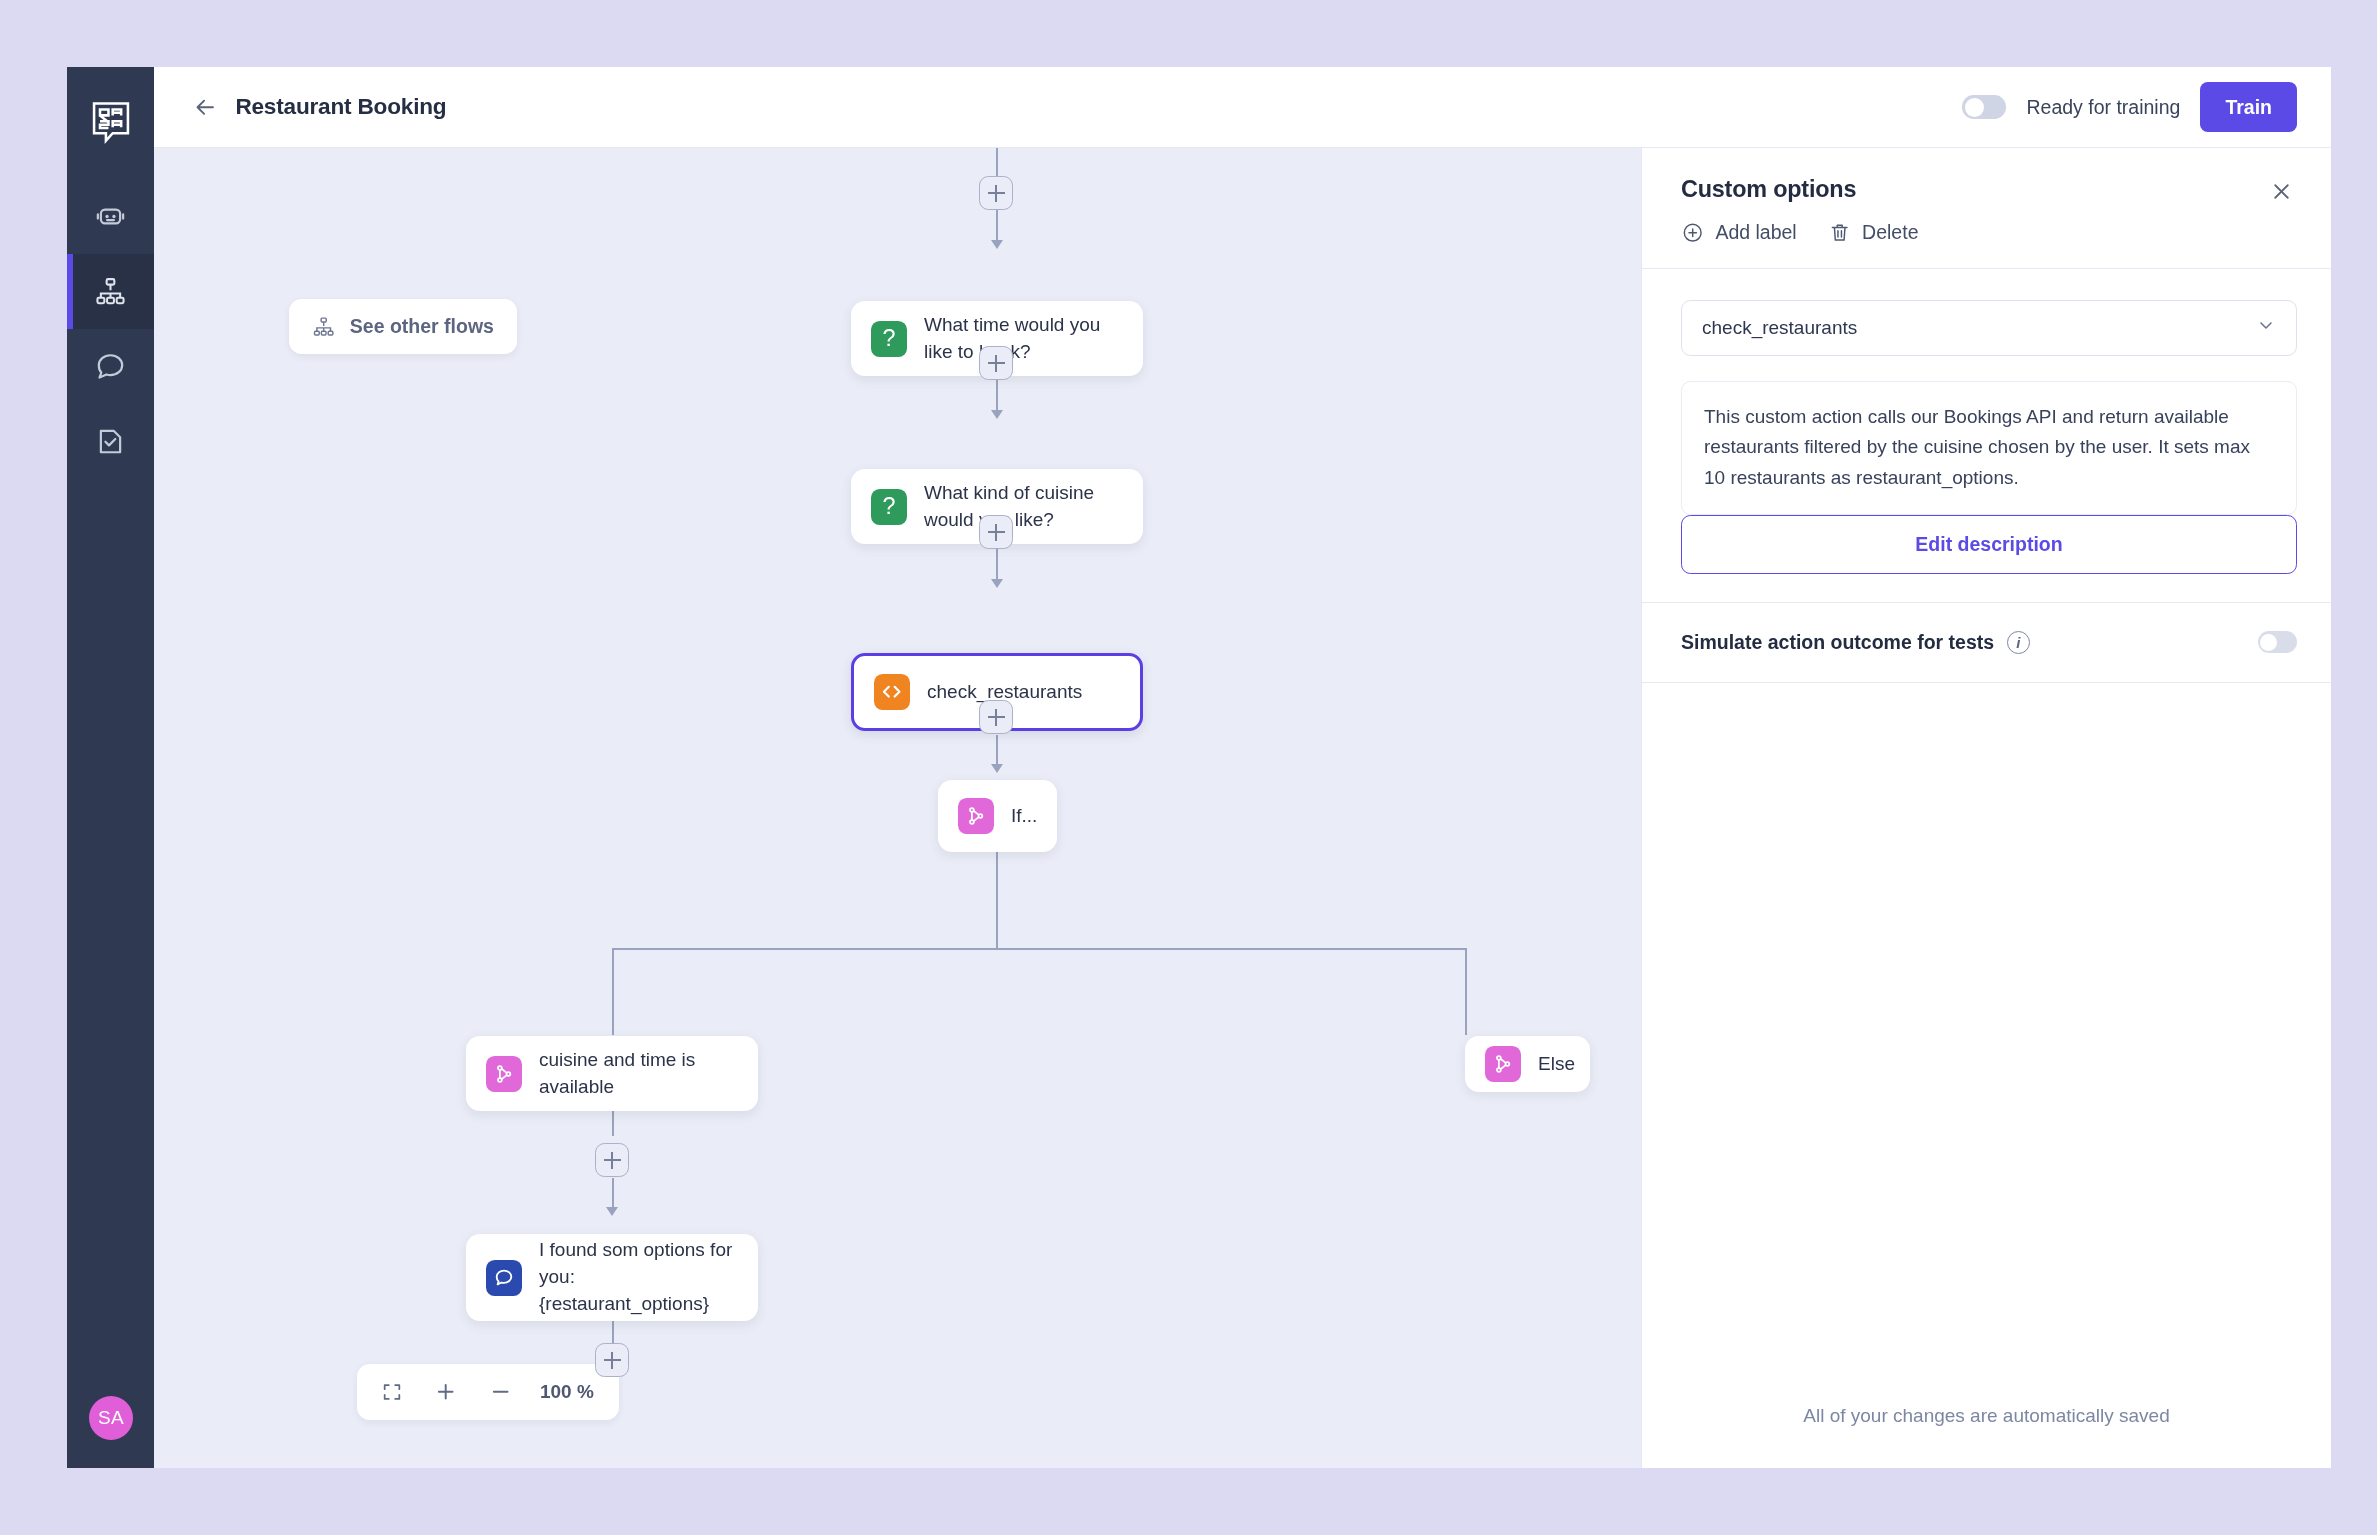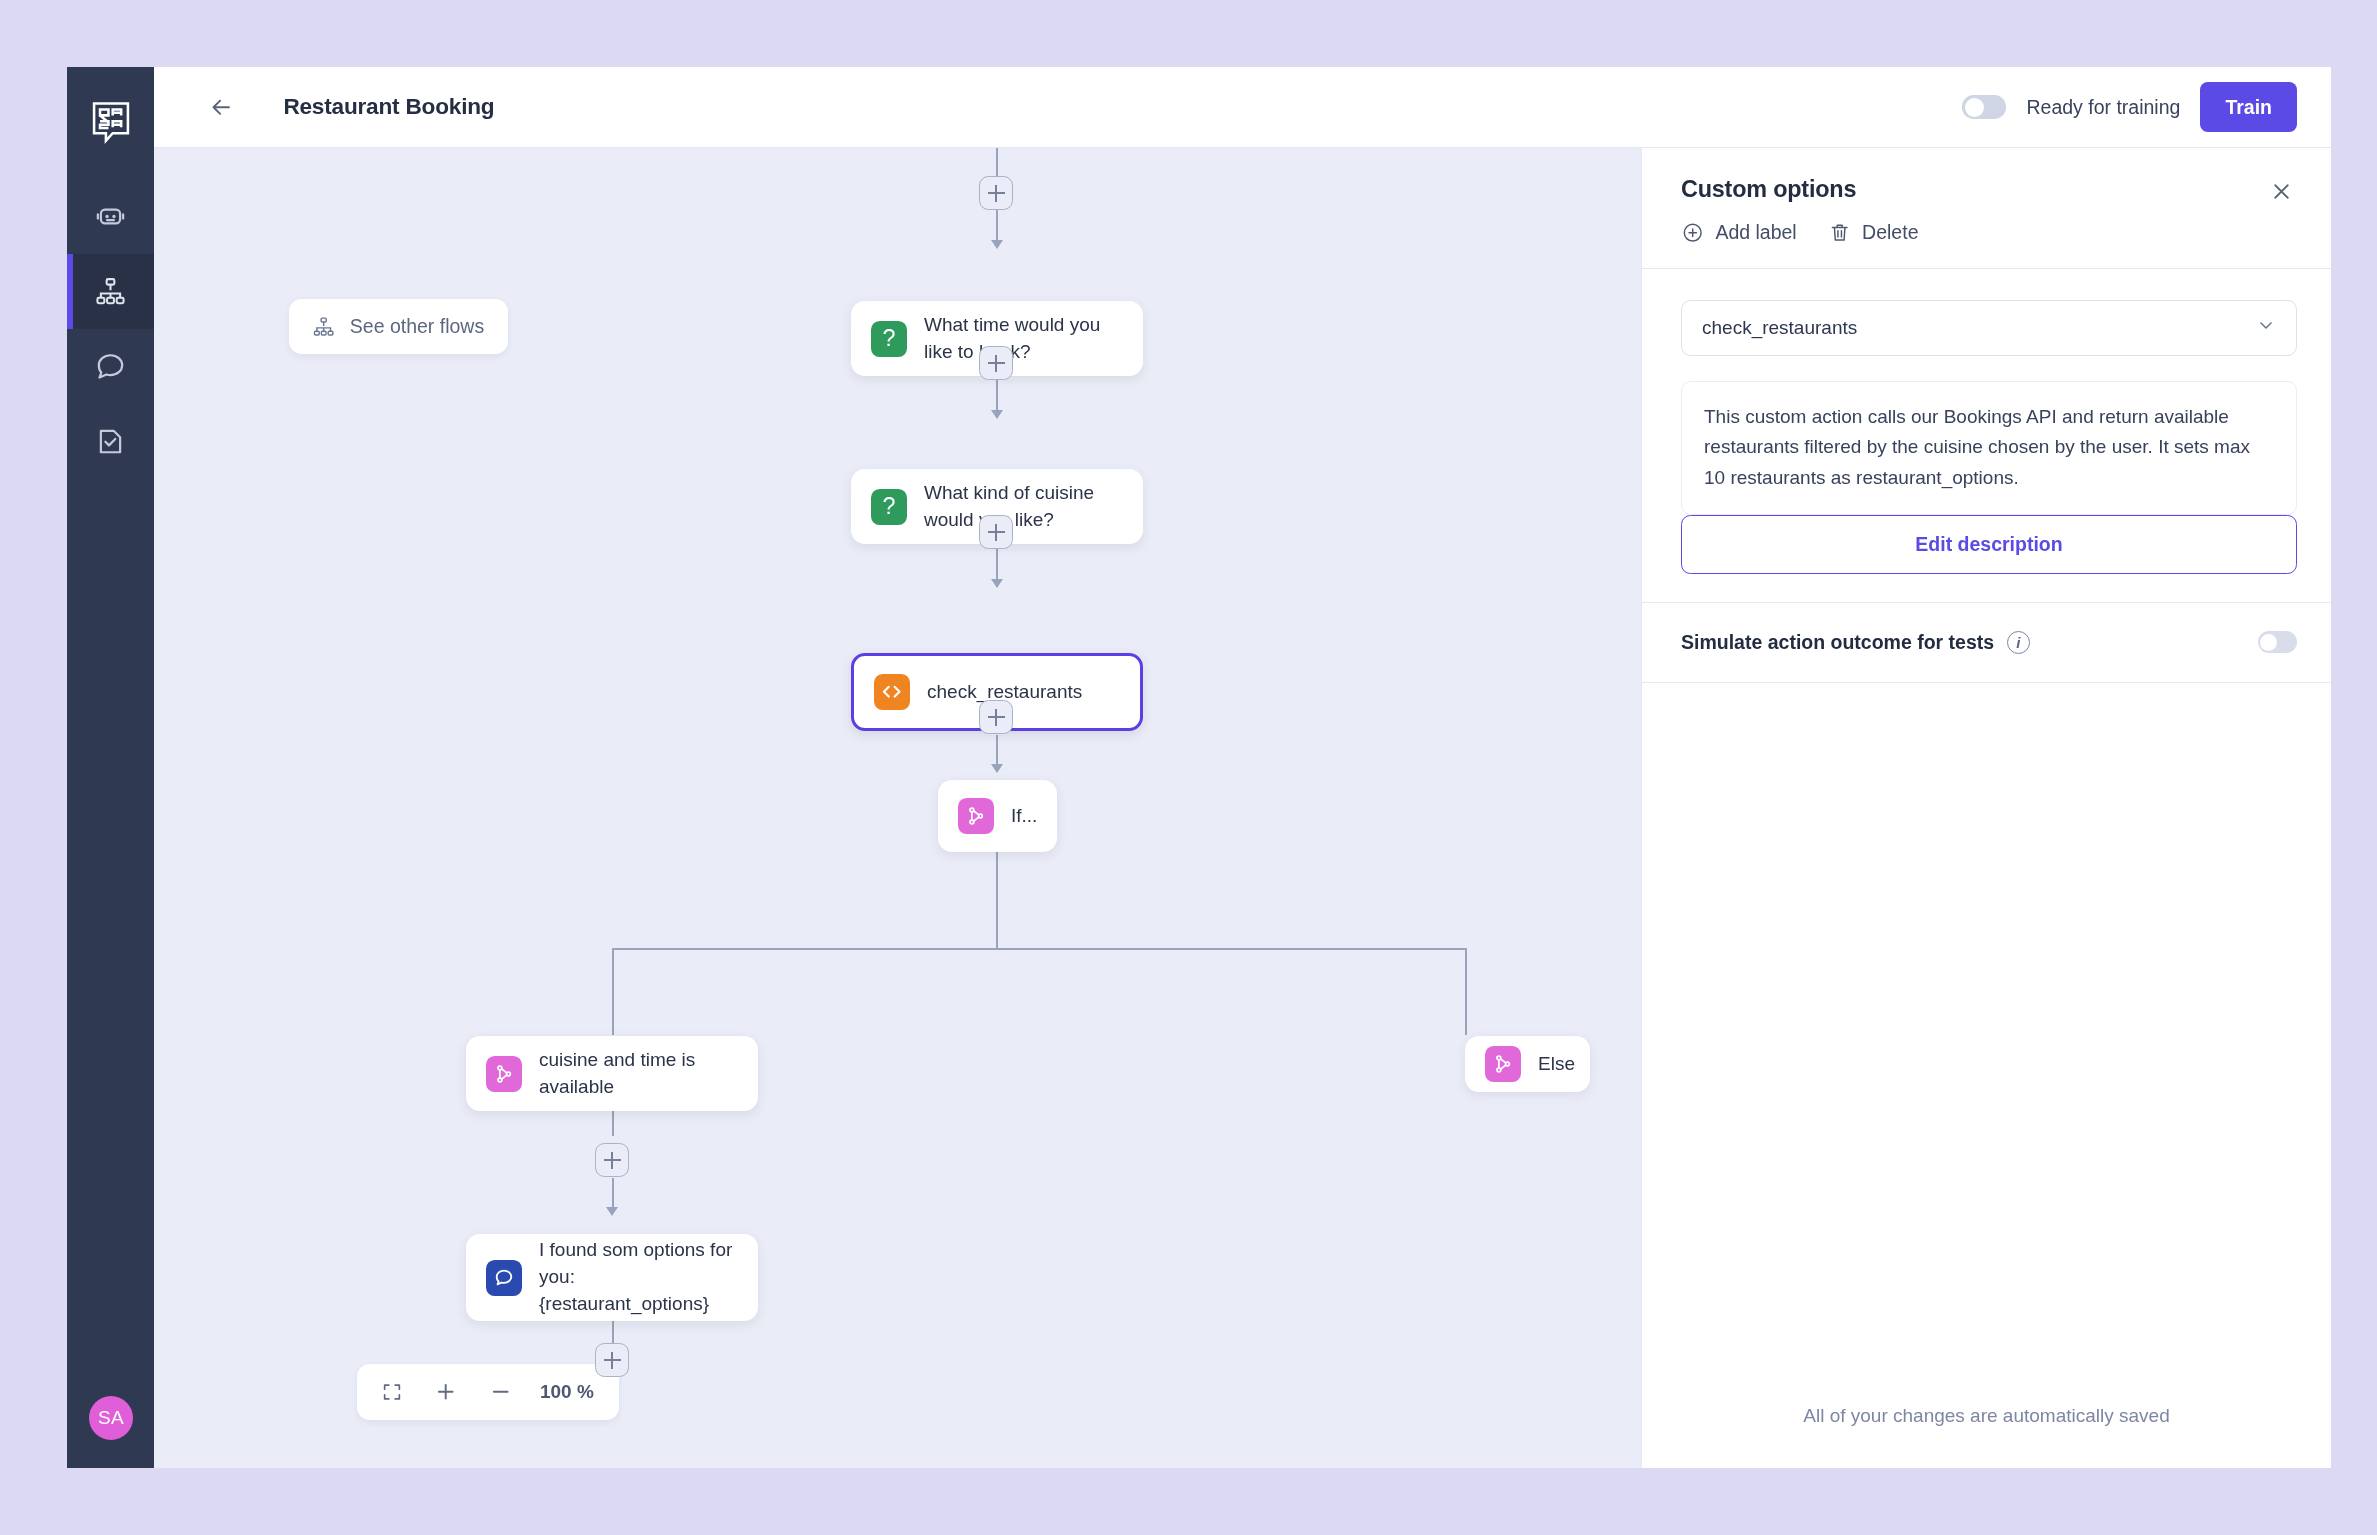--- a/index.html
+++ b/index.html
@@ -53,22 +53,21 @@
   }
 
   
   .main { flex: 1; display: flex; flex-direction: column; min-width: 0; }
 
   .topbar {
     height: 81px; flex: 0 0 81px;
     background: #fff;
     border-bottom: 0.8px solid #e7e9f2;
     display: flex; align-items: center;
-    padding: 0 34px 0 47px;
-    gap: 32px;
+    padding: 0 34px 0 31px;
   }
   .back-btn {
     width: 41px; height: 41px;
     display: flex; align-items: center; justify-content: center;
     cursor: pointer; color: #5b6379;
   }
   .flow-title {
     margin-left: 9.4px;
     font-size: 22.6px; font-weight: 700; color: #252e43;
     letter-spacing: -0.2px;
@@ -103,21 +102,21 @@
   }
   .see-flows {
     position: absolute; left: 135px; top: 151px;
     background: #fff; border-radius: 12.5px;
     padding: 15.6px 23.4px;
     display: flex; align-items: center; gap: 14px;
     box-shadow: 0 2.3px 7.8px rgba(50,60,90,.07);
     cursor: pointer;
   }
   .see-flows span {
-    font-size: 19.5px; font-weight: 400; color: #5c6680;
+    font-size: 19.5px; font-weight: 700; color: #5c6680;
   }
 
   .node {
     position: absolute;
     background: #fff;
     border-radius: 14px;
     box-shadow: 0 3.1px 11px rgba(54,64,98,.10);
     display: flex; align-items: center;
     padding: 0 20px;
     gap: 17px;

